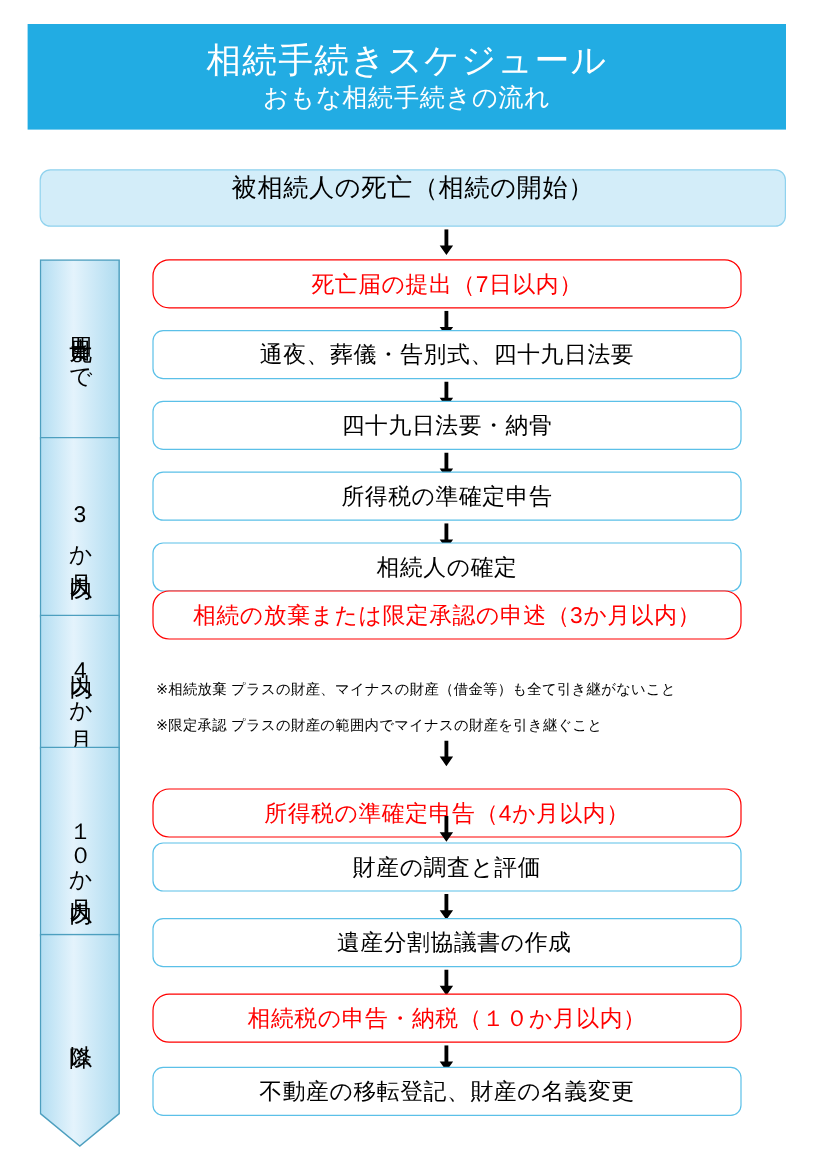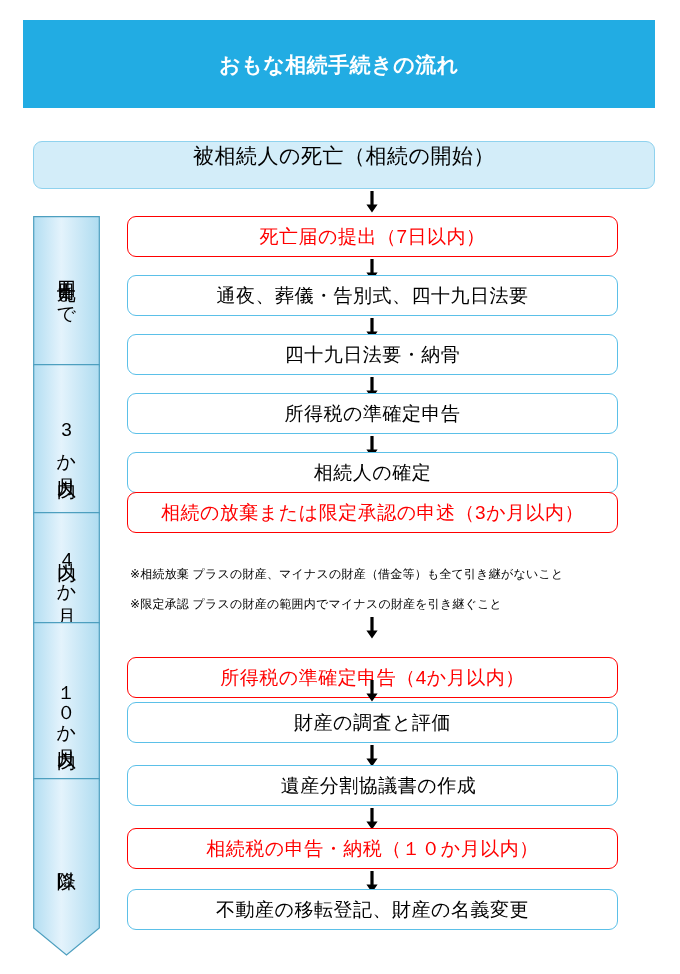--- a/index.html
+++ b/index.html
@@ -36,21 +36,21 @@
     line-height: 34px;
     letter-spacing: 1px;
     font-weight: 400;
     white-space: nowrap;
   }
   #header-subtitle {
     color: #ffffff;
     font-size: 21px;
     line-height: 26px;
     letter-spacing: 0.5px;
-    font-weight: 700;
+    font-weight: 400;
     white-space: nowrap;
     margin-top: 1px;
   }
   #intro-box {
     position: absolute;
     left: 33px;
     top: 141px;
     width: 622px;
     height: 48px;
     box-sizing: border-box;
@@ -75,20 +75,21 @@
     box-sizing: border-box;
     background: #ffffff;
     border: 1.4px solid #5BC0E8;
     border-radius: 9px;
     display: flex;
     align-items: center;
     justify-content: center;
   }
   .flow-box.accent {
     border-color: #FF0000;
+    border-radius: 14px;
   }
   .flow-box .box-label {
     font-size: 19px;
     letter-spacing: 0.5px;
     color: #000000;
     white-space: nowrap;
   }
   .flow-box.accent .box-label {
     color: #FF0000;
   }
@@ -149,20 +150,21 @@
     color: #000000;
     text-align: center;
     white-space: pre-line;
   }
   .tl-vert.small-gap { line-height: 1.05; }
 </style>
 </head>
 <body>
 
 <div id="header-banner">
+  <div id="header-title">相続手続きスケジュール</div>
   <div id="header-subtitle">おもな相続手続きの流れ</div>
 </div>
 
 <div id="intro-box">
   <span class="box-label">被相続人の死亡（相続の開始）</span>
 </div>
 
 <div id="timeline">
 
   <div class="tl-seg" style="top:0px;height:178px;">

